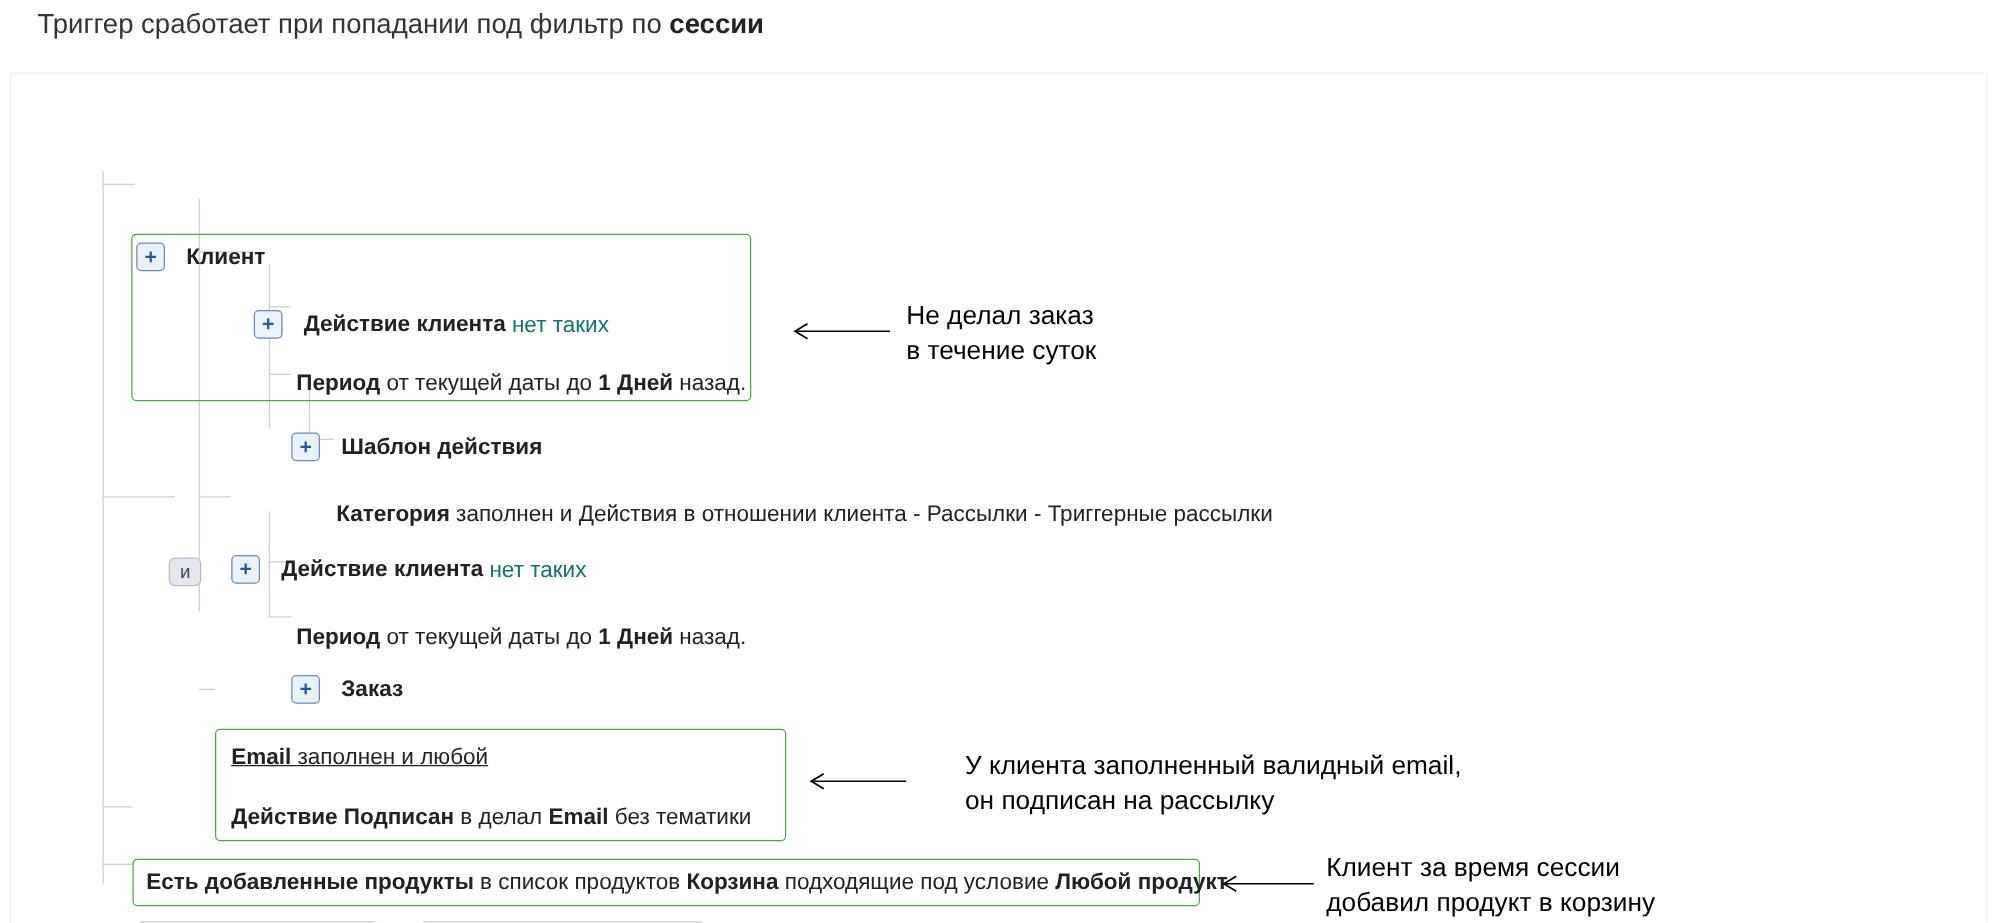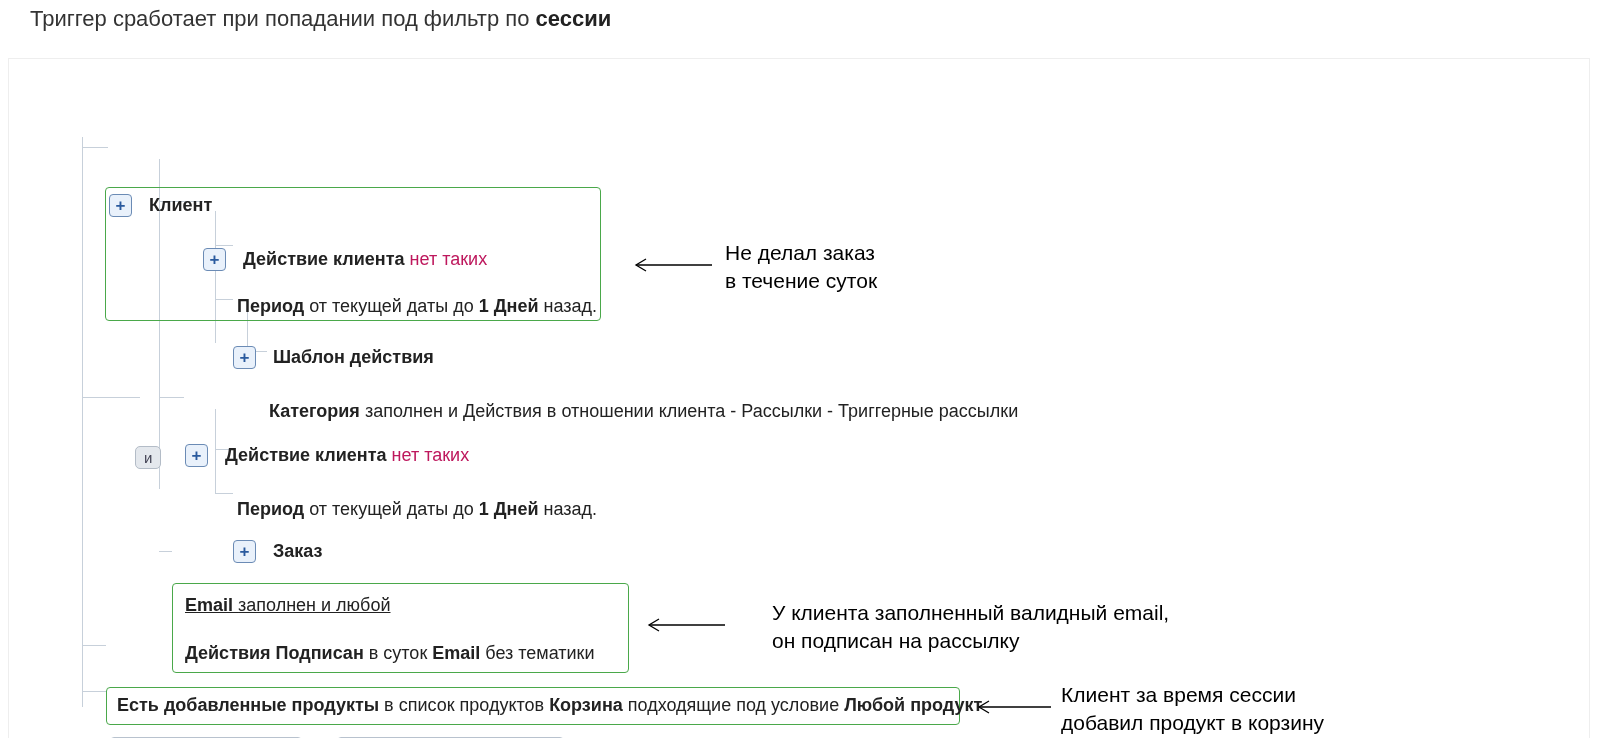--- a/index.html
+++ b/index.html
@@ -65,21 +65,21 @@
     border:1px solid #b3bcc7;
     border-radius:5px;
     background:#e4e8ed;
     color:#445;
     font-size:15px;
     position:absolute;
     left:126px;
   }
   .row { position: relative; white-space: nowrap; }
   .bold { font-weight:700; color:#222; }
-  .red { color:#be185d; }
+  .red { color:#0f766e; }
   .greenbox {
     border:1.5px solid #4aa84a;
     border-radius:4px;
     position:absolute;
     pointer-events:none;
   }
   .btn {
     display:inline-block;
     padding:5px 22px;
     border:1px solid #b8c2ce;
@@ -179,21 +179,21 @@
         <span class="plus">+</span>
         <span style="margin-left:12px;text-align:center;" class="bold">Заказ</span>
       </div>
 
       <div class="greenbox" style="left:163px; top:464px; width:457px; height:90px;"></div>
 
       <div class="row" style="position:absolute; left:176px; top:476px;text-decoration:underline;">
         <span class="bold">Email </span><span>заполнен и любой</span>
       </div>
       <div class="row" style="position:absolute; left:176px; top:524px;">
-        <span class="bold">Действия Подписан </span><span> в суток </span><span class="bold">Email </span><span>без тематики</span>
+        <span class="bold">Действие Подписан </span><span> в делал </span><span class="bold">Email </span><span>без тематики</span>
       </div>
 
       <div class="greenbox" style="left:97px; top:568px; width:854px; height:38px;"></div>
       <div class="row" style="position:absolute; left:108px; top:576px;">
         <span class="bold">Есть добавленные продукты </span><span>в список продуктов </span><span class="bold">Корзина </span><span>подходящие под условие </span><span class="bold">Любой продукт</span>
       </div>
 
       <div class="row" style="position:absolute; left:101px; top:618px;">
         <span class="btn">Добавить фильтр</span>
         <span class="btn" style="margin-left:30px;">Добавить группу ИЛИ</span>

